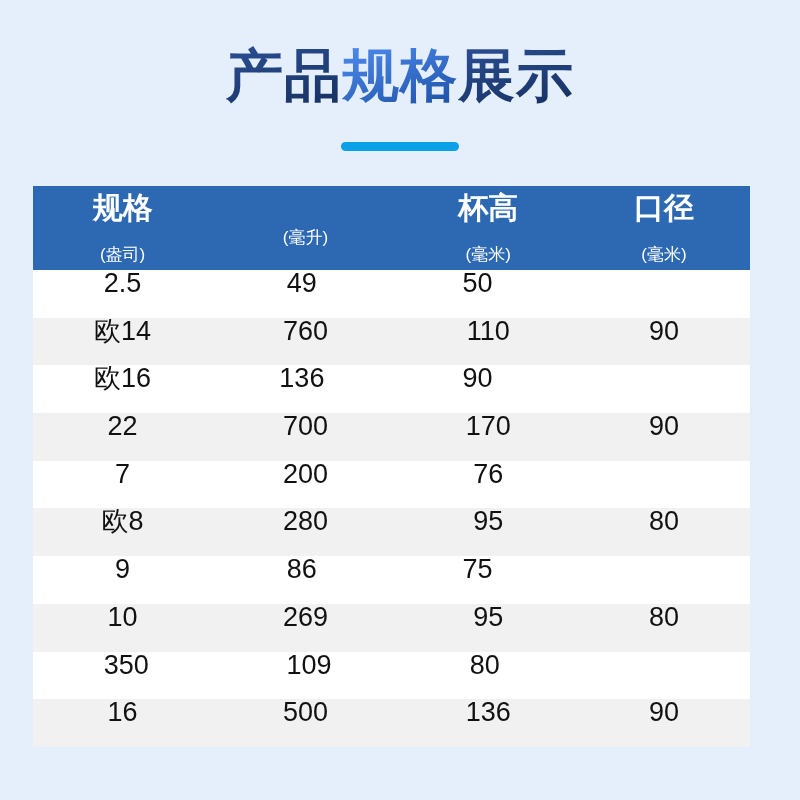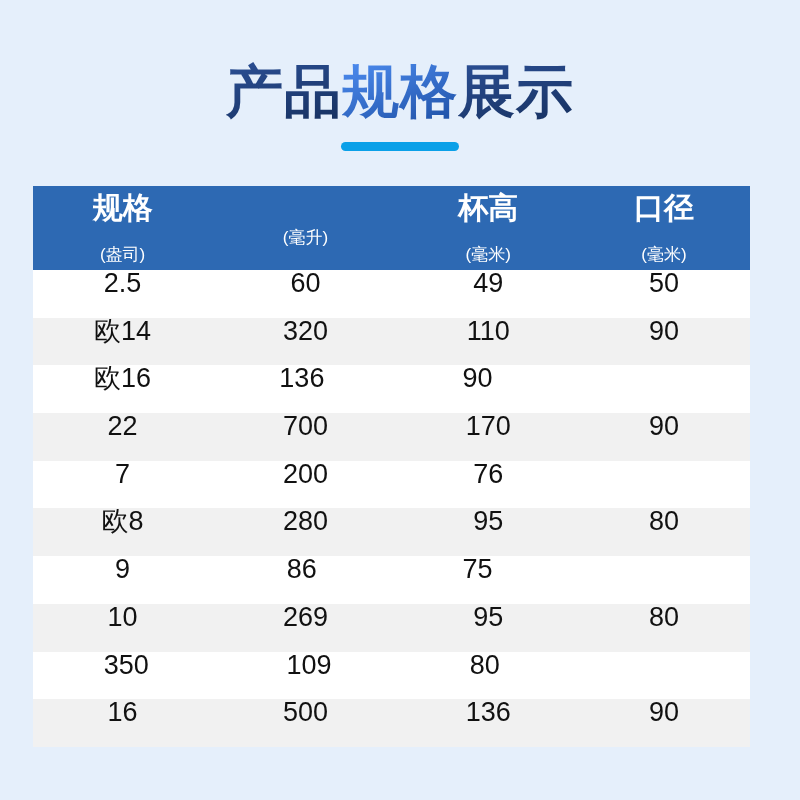--- a/index.html
+++ b/index.html
@@ -14,21 +14,21 @@
   *{margin:0;padding:0;box-sizing:border-box;}
   html,body{width:800px;height:800px;}
   body{
     background:var(--page-bg);
     font-family:"Liberation Sans","DejaVu Sans",sans-serif;
     position:relative;
     overflow:hidden;
   }
   .title{
     position:absolute;
-    top:60px;
+    top:44px;
     left:0;
     width:800px;
     text-align:center;
     font-size:57px;
     font-weight:800;
     line-height:1.1;
     letter-spacing:1px;
     white-space:nowrap;
   }
   .title .navy{
@@ -119,27 +119,26 @@
       <div class="th-unit">(毫米)</div>
     </div>
     <div class="th c3">
       <div class="th-main">口径</div>
       <div class="th-unit">(毫米)</div>
     </div>
   </div>
   <div class="tbody">
       <div class="trow">
         <div class="td c0">2.5</div>
-        <div class="td c1">60</div>
         <div class="td c2">49</div>
         <div class="td c3">50</div>
       </div>
       <div class="trow">
         <div class="td c0">欧14</div>
-        <div class="td c1">320</div>
+        <div class="td c1">760</div>
         <div class="td c2">110</div>
         <div class="td c3">90</div>
       </div>
       <div class="trow">
         <div class="td c0">欧16</div>
         <div class="td c2">136</div>
         <div class="td c3">90</div>
       </div>
       <div class="trow">
         <div class="td c0">22</div>

